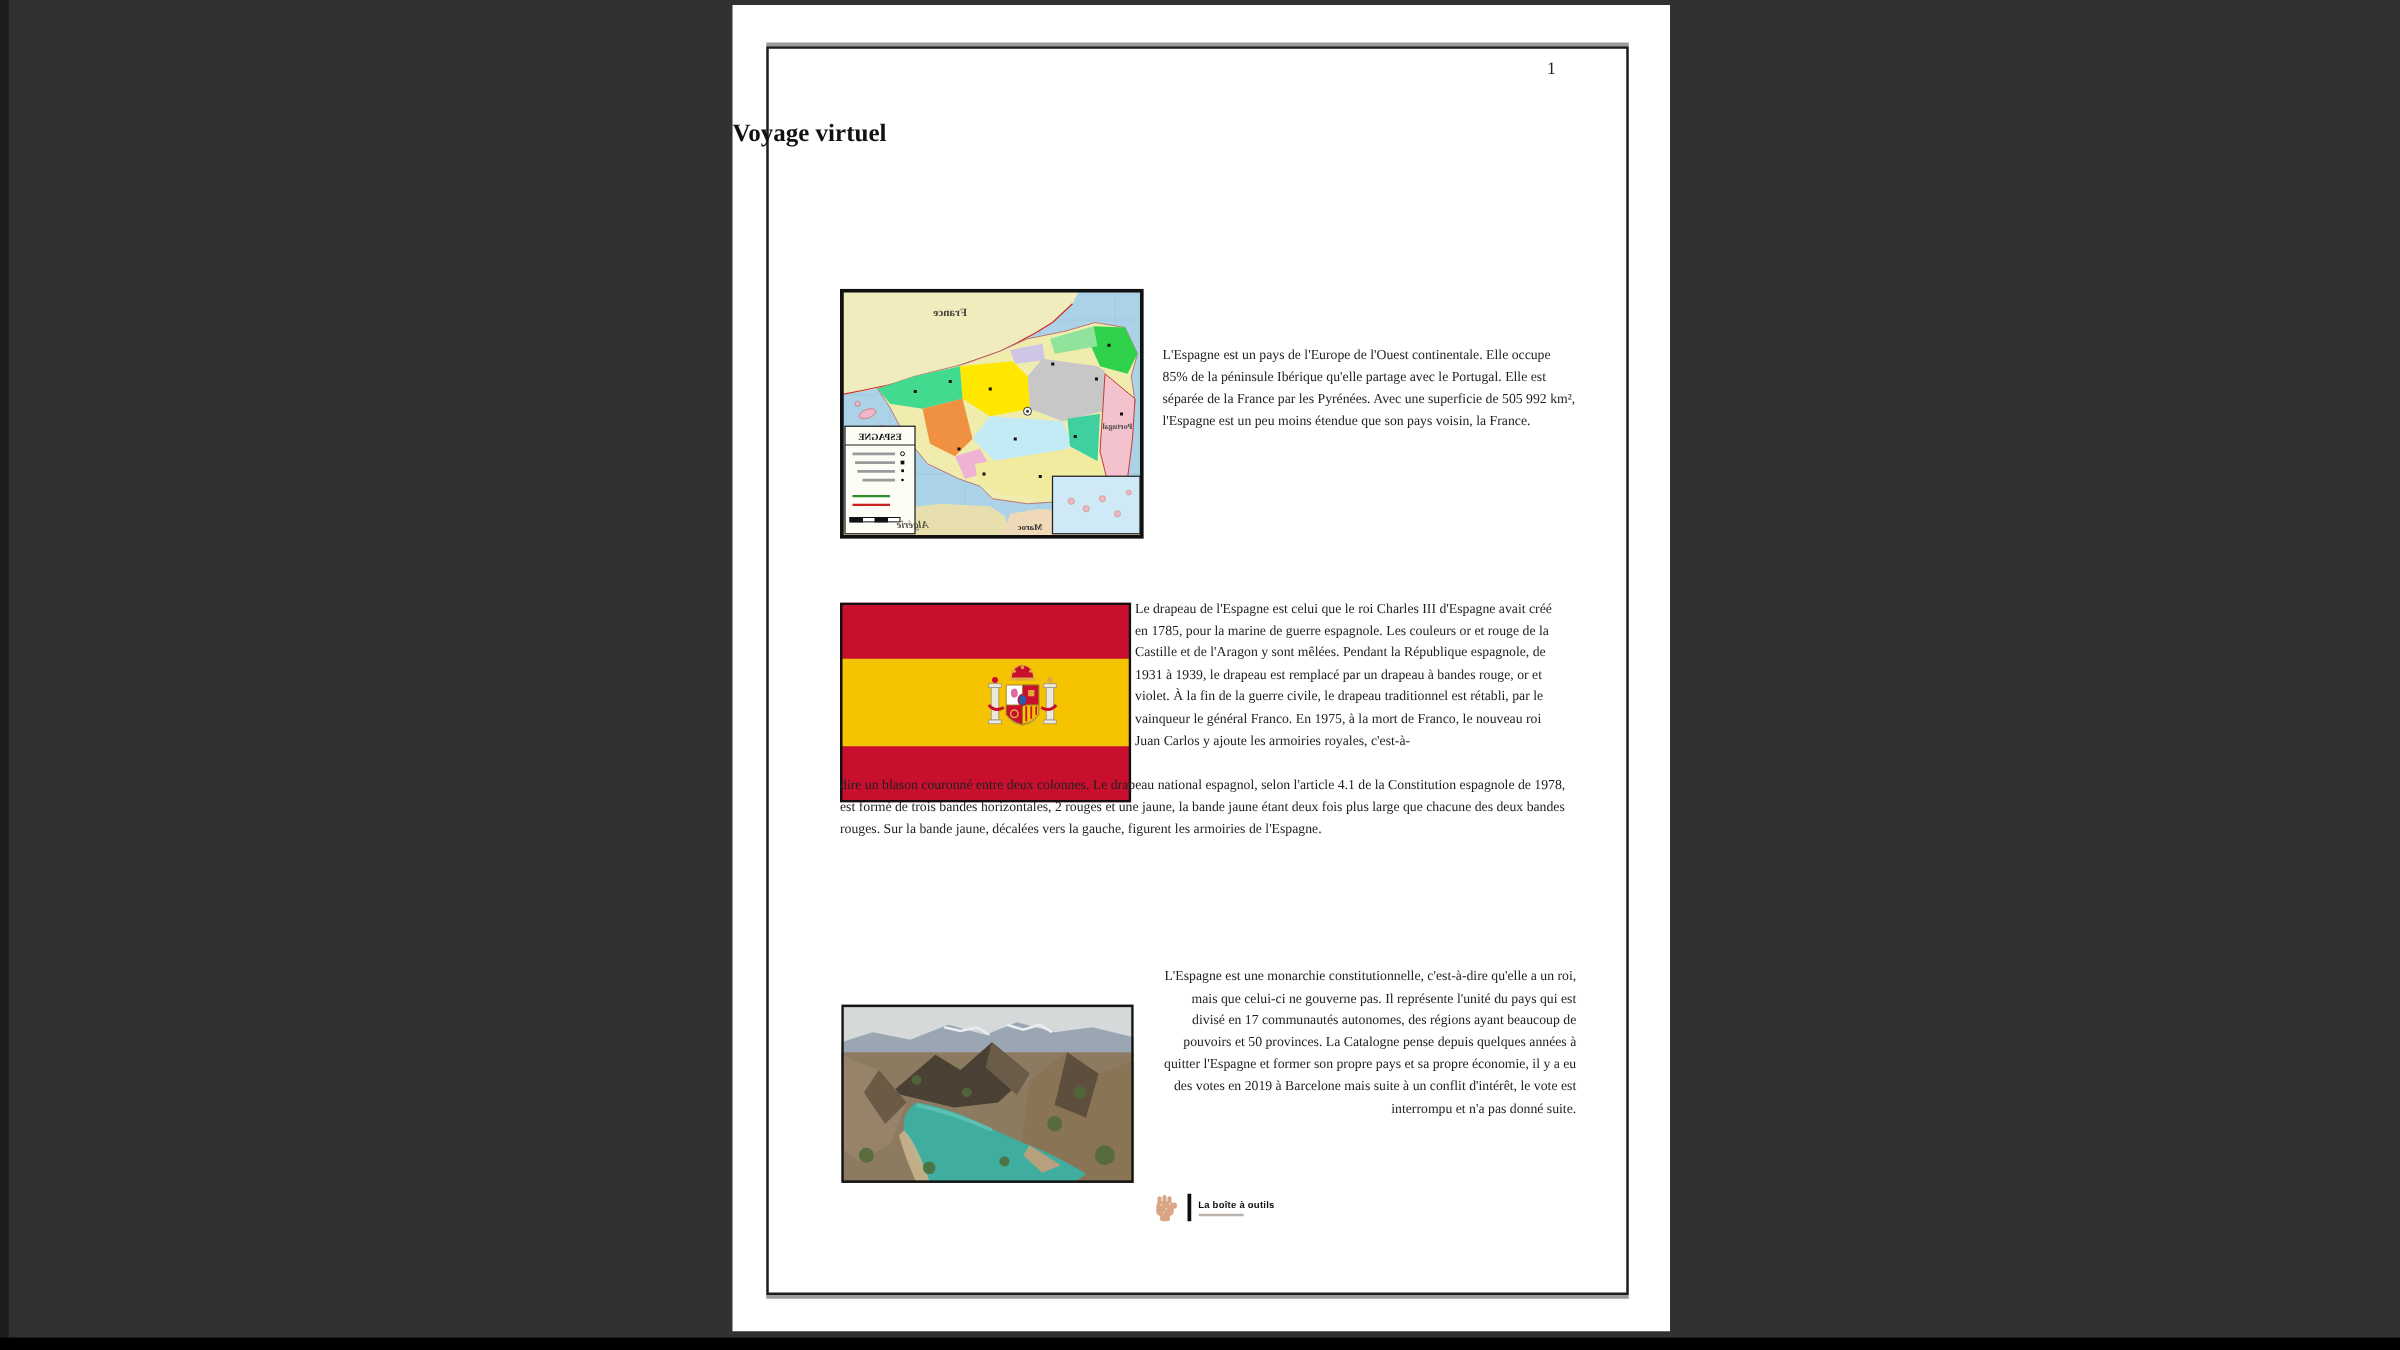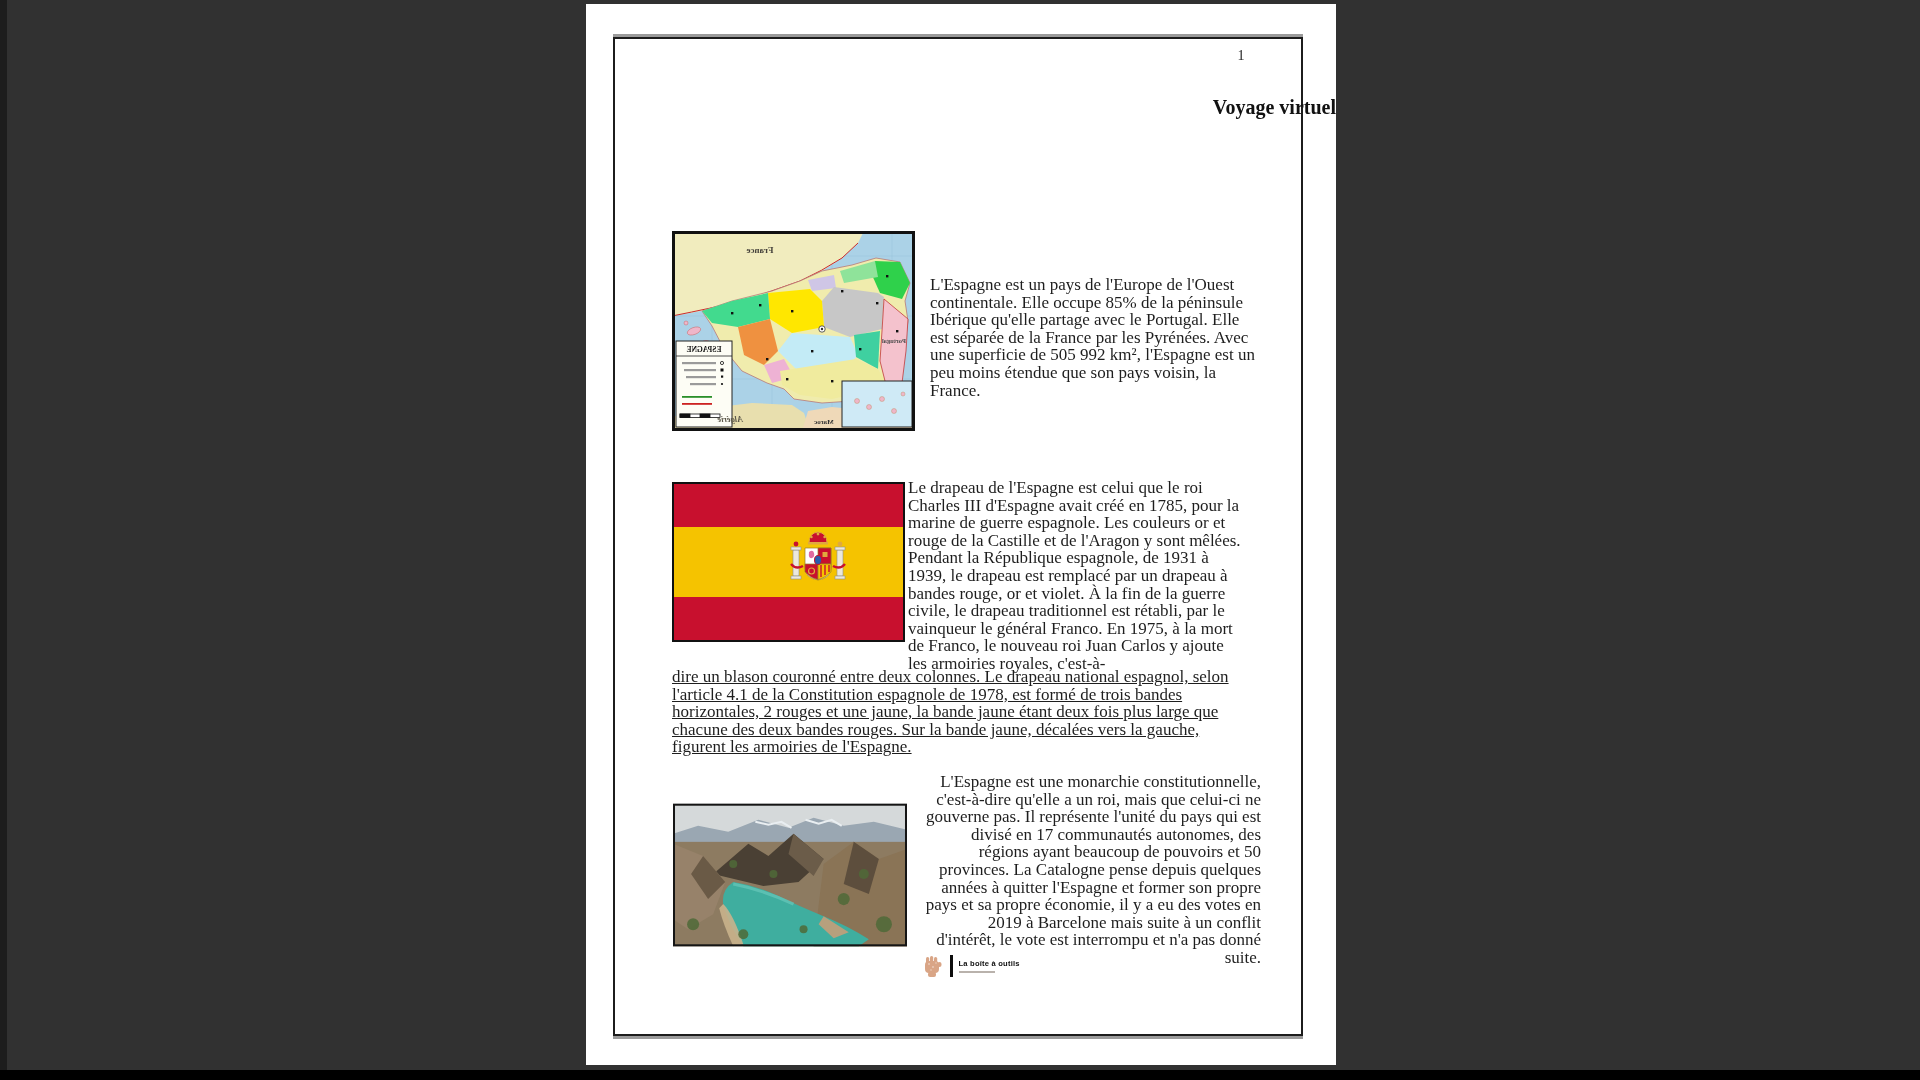--- a/index.html
+++ b/index.html
@@ -6,29 +6,29 @@
   *{box-sizing:border-box;}
   .stage{position:relative;width:1920px;height:1080px;background:#313131;overflow:hidden;
          font-family:"Liberation Serif","DejaVu Serif",serif;}
   .left-sliver{position:absolute;left:0;top:0;width:7px;height:1080px;background:#1d1d1d;}
   .bottom-bar{position:absolute;left:0;top:1070px;width:1920px;height:10px;background:#000;}
   .page{position:absolute;left:586px;top:4px;width:750px;height:1061px;background:#ffffff;}
   .frame{position:absolute;left:27px;top:33px;width:690px;height:999px;
          border:2px solid #1c1c1c;box-shadow:0 -3px 0 #9b9b9b,0 3px 0 #9b9b9b;background:transparent;}
   .pnum{position:absolute;left:640px;top:44px;width:30px;text-align:center;
         font-size:14px;color:#222;}
-  .h1{position:absolute;left:0;right:0;top:92px;text-align:right;font-weight:bold;
+  .h1{position:absolute;left:0;right:0;top:92px;text-align:left;font-weight:bold;
       font-size:20px;color:#111;}
   .h2{position:absolute;left:0;right:0;top:138px;text-align:center;font-weight:bold;
       font-size:20px;color:#111;}
-  .body-text{position:absolute;font-size:17px;line-height:17.6px;color:#1e1e1e;text-align:left;}
+  .body-text{position:absolute;font-size:11px;line-height:17.6px;color:#1e1e1e;text-align:left;}
   .img-block{position:absolute;line-height:0;}
   .para1{left:344px;top:272px;width:332px;}
   .para2col{left:322px;top:475px;width:336px;}
-  .para2full{left:86px;top:664px;width:582px;text-decoration:underline;}
+  .para2full{left:86px;top:616px;width:582px;}
   .para3{left:339px;top:769px;width:336px;text-align:right;}
   .map-block{left:86px;top:227px;}
   .flag-block{left:86px;top:478px;}
   .photo-block{left:87px;top:799px;}
   .logo{position:absolute;left:334px;top:946px;height:32px;display:flex;align-items:center;}
   .logo-bar{width:2.5px;height:22px;background:#0d0d0d;margin:0 6px 0 6px;}
   .logo-text{display:flex;flex-direction:column;justify-content:center;}
   .logo-title{font-family:"Liberation Sans","DejaVu Sans",sans-serif;font-weight:bold;
               font-size:7.6px;color:#0e0e0e;letter-spacing:.2px;white-space:nowrap;}
   .logo-sub{margin-top:2.5px;width:36px;height:2.5px;background:#b9b2ac;}

